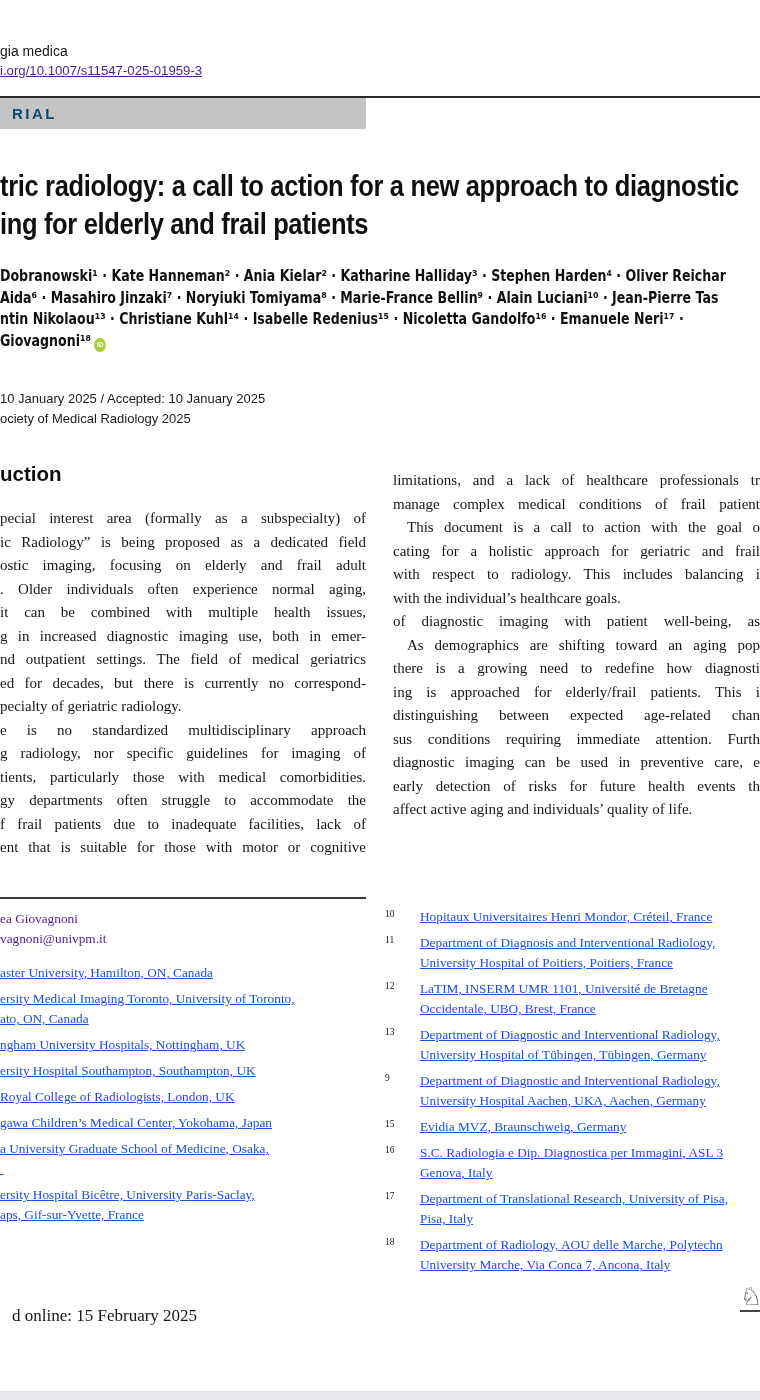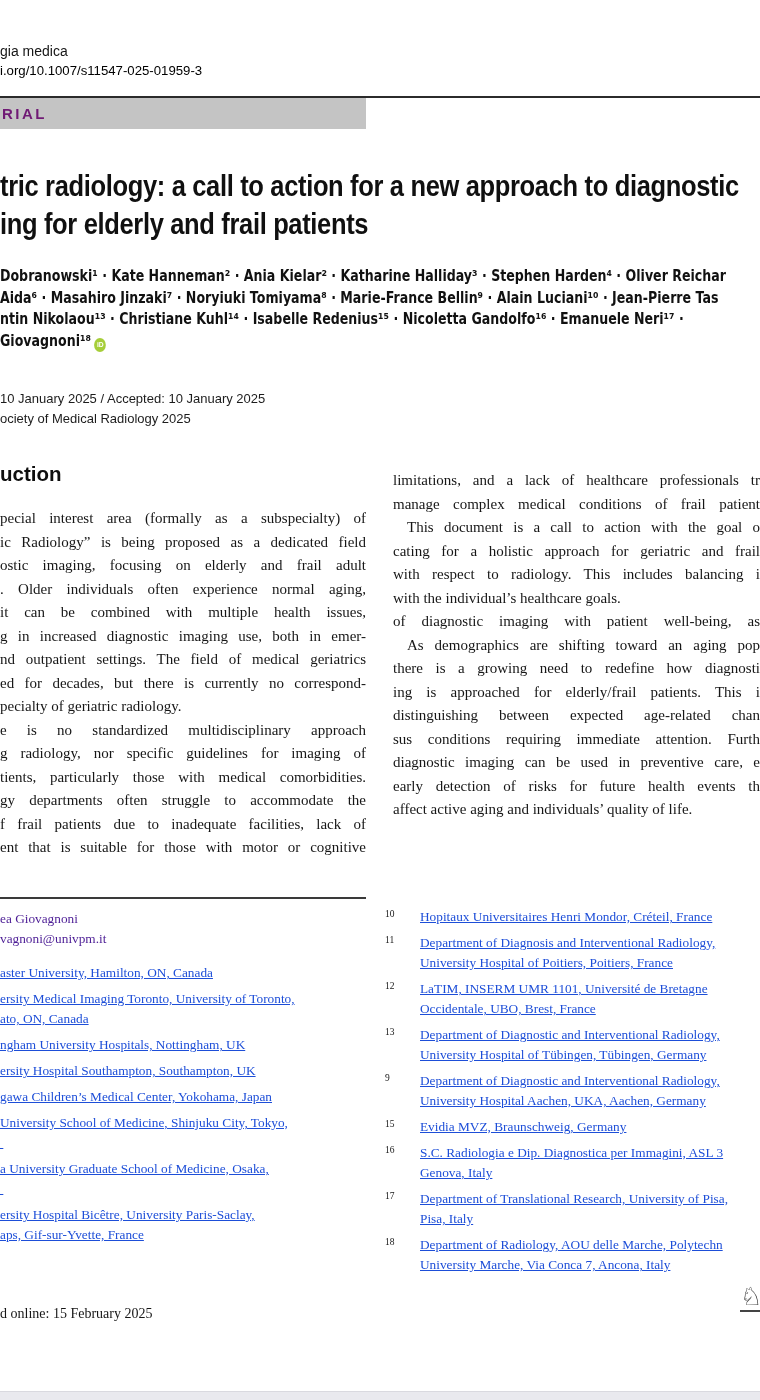--- a/index.html
+++ b/index.html
@@ -13,25 +13,25 @@
   #page{
     position:relative;width:760px;height:1400px;overflow:hidden;
     background:#ffffff;color:var(--ink);
     font-family:"Liberation Serif", serif;
   }
   .sans{font-family:"Liberation Sans", sans-serif;}
   .abs{position:absolute;}
 
   
   #journal-header{left:0;top:42px;font-size:14px;line-height:19px;color:#151515;}
-  #doi-line{font-size:13.2px;color:#000000;}
+  #doi-line{font-size:13.2px;color:#4c1d95;text-decoration:underline;}
 
   #top-rule{left:0;top:96px;width:760px;height:2px;background:var(--rule);}
   #banner{left:0;top:98px;width:366px;height:31px;background:var(--banner);}
-  #banner-label{padding-left:2px;line-height:31px;font-weight:bold;font-size:15px;letter-spacing:2.5px;color:#701a75;}
+  #banner-label{padding-left:2px;line-height:31px;font-weight:bold;font-size:15px;letter-spacing:2.5px;color:#0c4a6e;margin-left:10px;}
 
   
   #title{left:0;top:167px;width:900px;color:#101010;}
   .title-line{
     font-family:"Liberation Sans", sans-serif;font-weight:bold;
     font-size:30px;line-height:38px;letter-spacing:-0.4px;white-space:nowrap;
     transform:scaleX(0.85);transform-origin:left top;
   }
 
   
@@ -62,21 +62,21 @@
   }
   .bline.j{text-align:justify;text-align-last:justify;}
   .bline.ind{text-indent:14px;}
 
   
   #fn-rule{left:0;top:897px;width:366px;height:2px;background:#3a3a3a;}
   #correspondence{left:0;top:909px;font-size:13.3px;line-height:19.5px;color:#4c1d95;}
   #left-affiliations{left:0;top:963px;width:372px;overflow:hidden;}
   .fnitem{margin-bottom:6px;}
   .fnline{font-size:13.3px;line-height:20px;white-space:nowrap;color:#1d4ed8;text-decoration:underline;}
-  #published{left:0;top:1306px;font-size:14px;color:#161616;}
+  #published{left:12px;top:1306px;font-size:17px;color:#161616;}
 
   #right-affiliations{left:385px;top:907px;width:375px;overflow:hidden;}
   .fnitem2{display:flex;margin-bottom:6px;}
   .fnnum{
     flex:none;width:35px;font-size:9.5px;padding-top:2px;color:#161616;
     font-family:"Liberation Serif",serif;
   }
   .fntext{flex:1;min-width:0;}
   .fntext .fnline{overflow:hidden;}
 
@@ -176,25 +176,24 @@
         <div class="fnline">ersity Medical Imaging Toronto, University of Toronto,</div>
         <div class="fnline">ato, ON, Canada</div>
       </div>
       <div class="fnitem">
         <div class="fnline">ngham University Hospitals, Nottingham, UK</div>
       </div>
       <div class="fnitem">
         <div class="fnline">ersity Hospital Southampton, Southampton, UK</div>
       </div>
       <div class="fnitem">
+        <div class="fnline">Royal College of Radiologists, London, UK</div>
+      </div>
+      <div class="fnitem">
         <div class="fnline">gawa Children’s Medical Center, Yokohama, Japan</div>
-      </div>
-      <div class="fnitem">
-        <div class="fnline">University School of Medicine, Shinjuku City, Tokyo,</div>
-        <div class="fnline">&nbsp;</div>
       </div>
       <div class="fnitem">
         <div class="fnline">a University Graduate School of Medicine, Osaka,</div>
         <div class="fnline">&nbsp;</div>
       </div>
       <div class="fnitem">
         <div class="fnline">ersity Hospital Bicêtre, University Paris-Saclay,</div>
         <div class="fnline">aps, Gif-sur-Yvette, France</div>
       </div>
     </div>

